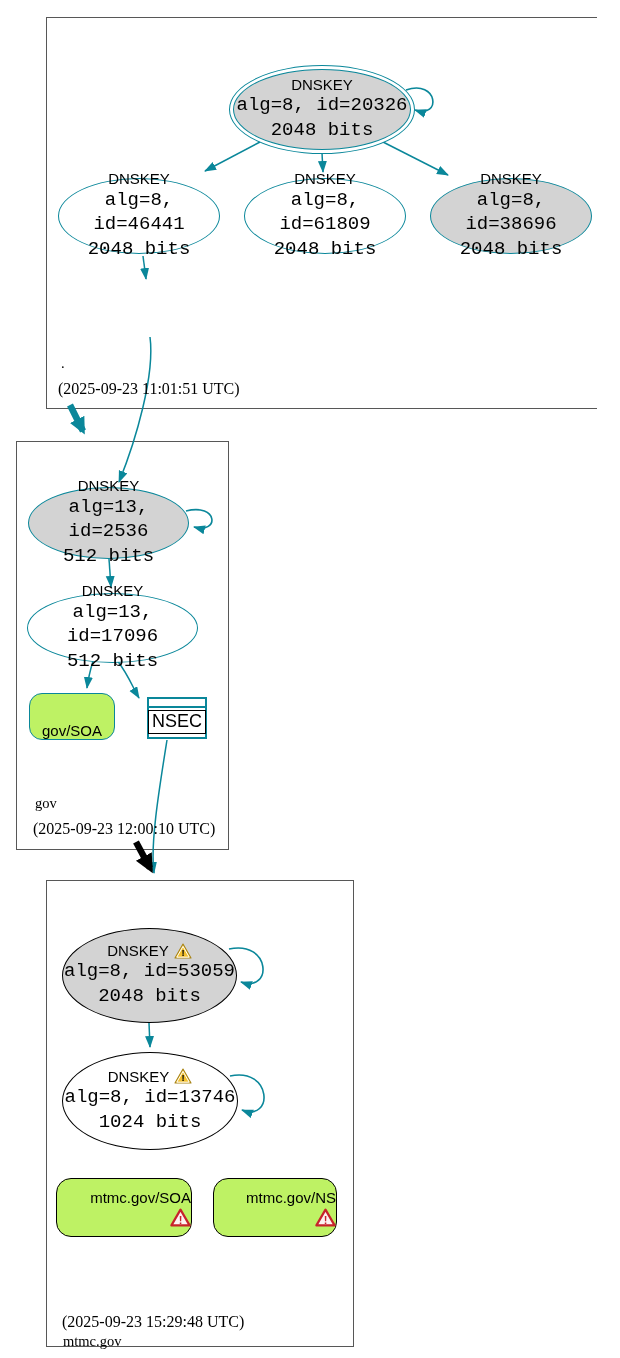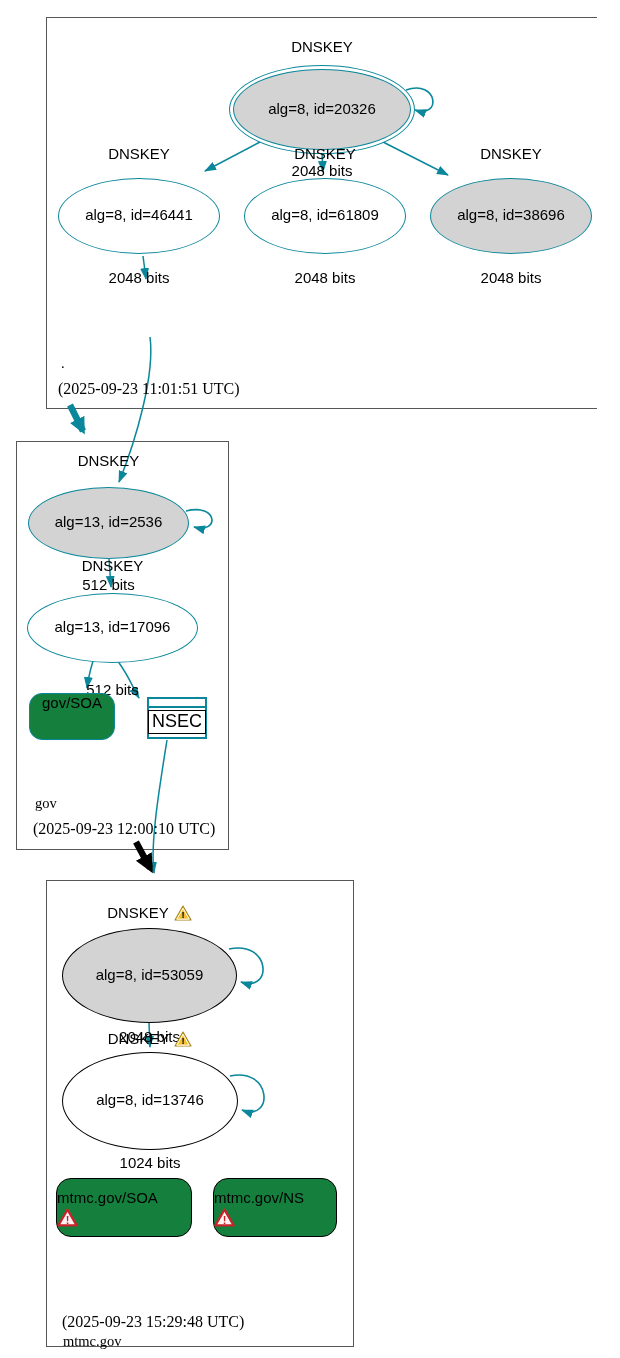--- a/index.html
+++ b/index.html
@@ -44,29 +44,29 @@
     background:var(--gray-fill);
     display:flex;flex-direction:column;align-items:center;justify-content:center;
     text-align:center;
   }
   .node-title{
     font-family:"Liberation Sans",sans-serif;
     font-size:15px;line-height:1.15;
     display:flex;align-items:center;justify-content:center;gap:5px;
   }
   .node-detail{
-    font-family:Liberation Sans, sans-serif;
-    font-size:15px;line-height:1.3;margin-top:43px;
+    font-family:Liberation Mono, monospace;
+    font-size:19px;line-height:1.3;
   }
   .rrset{
     position:absolute;
     border:1.6px solid var(--teal);
     border-radius:13px;
-    background:#15803d;
-    display:flex;align-items:flex-start;justify-content:center;
+    background:#bef264;
+    display:flex;align-items:flex-end;justify-content:center;
     font-family:"Liberation Sans",sans-serif;
     font-size:15px;
     box-sizing:border-box;
   }
   .rrset.black{
     border-color:#000;
     border-radius:15px;
     flex-direction:column;
     gap:2px;
   }

